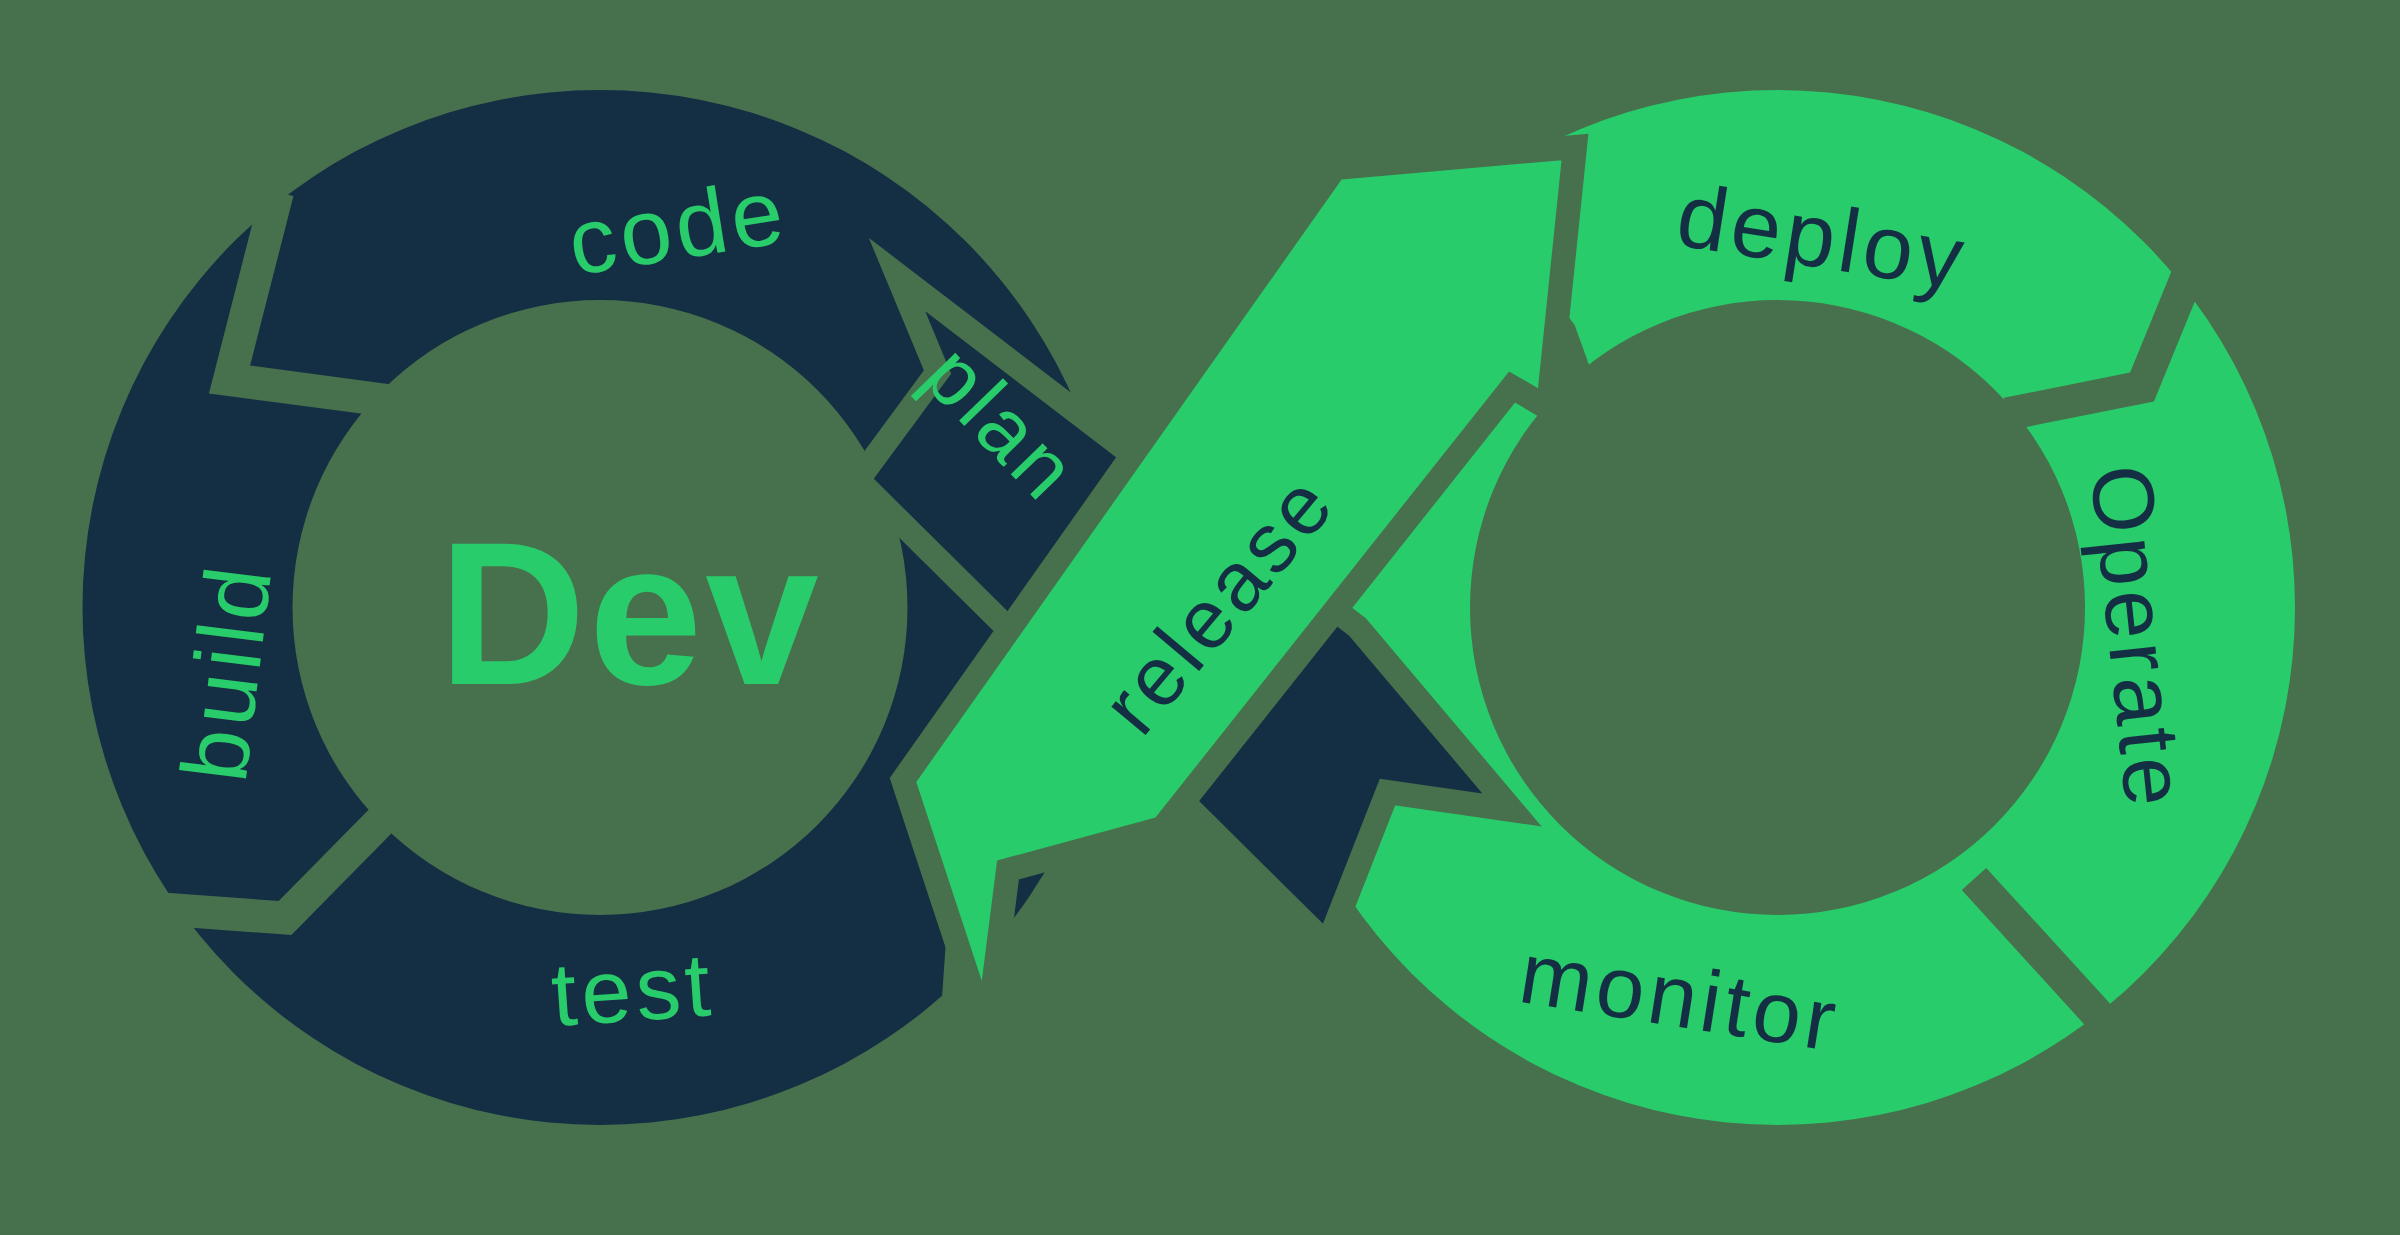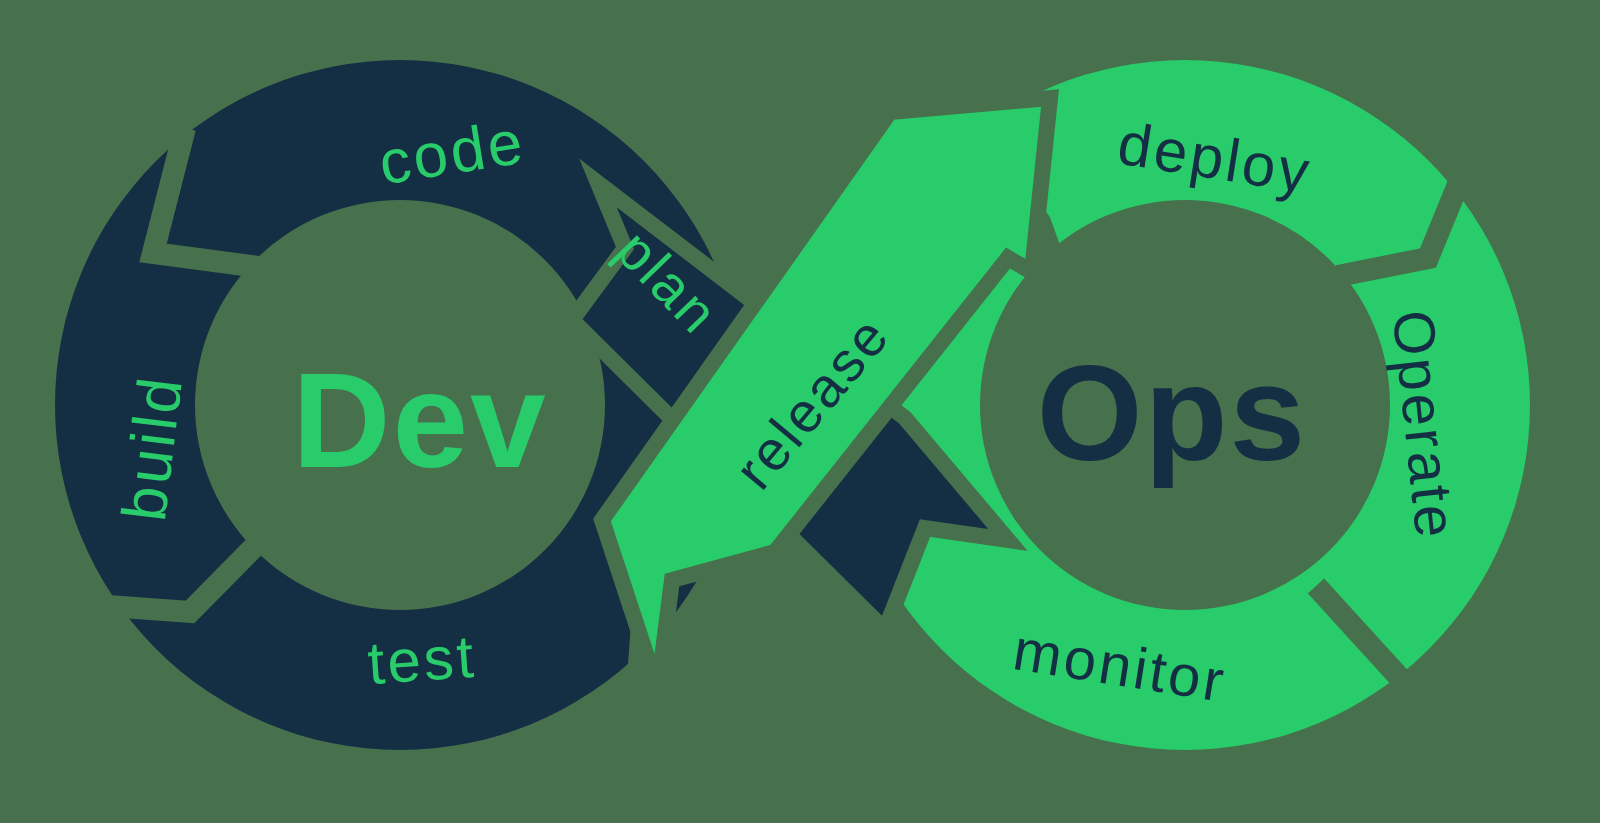--- a/index.html
+++ b/index.html
@@ -22,21 +22,21 @@
     white-space:nowrap;
     letter-spacing:3px;
     font-weight:normal;
     user-select:none;
   }
   .green-text{color:#29cc6a;}
   .navy-text{color:#142e44;}
 
   .lbl-dev{
     left:420px;top:409px;--rot:0deg;
-    font-size:136px;font-weight:bold;letter-spacing:2px;margin-top:11px;
+    font-size:136px;font-weight:bold;letter-spacing:2px;
   }
   .lbl-ops{
     left:1172px;top:413px;--rot:0deg;
     font-size:136px;font-weight:bold;letter-spacing:2px;
   }
   .lbl-code{left:452px;top:152px;--rot:-9deg;font-size:62px;}
   .lbl-build{left:152px;top:448px;--rot:-83deg;font-size:62px;}
   .lbl-plan{left:668px;top:282px;--rot:46deg;font-size:56px;}
   .lbl-test{left:422px;top:660px;--rot:-4deg;font-size:60px;}
   .lbl-release{left:812px;top:402px;--rot:-50deg;font-size:56px;}
@@ -79,21 +79,20 @@
              L 672,580
              L 775,552
              L 1008,258
              L 1032,272
              L 1050,98
              L 890,112
              Z"></path>
   </svg>
 
   <div class="lbl lbl-dev green-text">Dev</div>
-  <div class="lbl lbl-ops navy-text">Ops</div>
 
   <div class="lbl lbl-code green-text">code</div>
   <div class="lbl lbl-build green-text">build</div>
   <div class="lbl lbl-plan green-text">plan</div>
   <div class="lbl lbl-test green-text">test</div>
 
   <div class="lbl lbl-release navy-text">release</div>
 
   <div class="lbl lbl-deploy navy-text">deploy</div>
   <div class="lbl lbl-operate navy-text">Operate</div>

